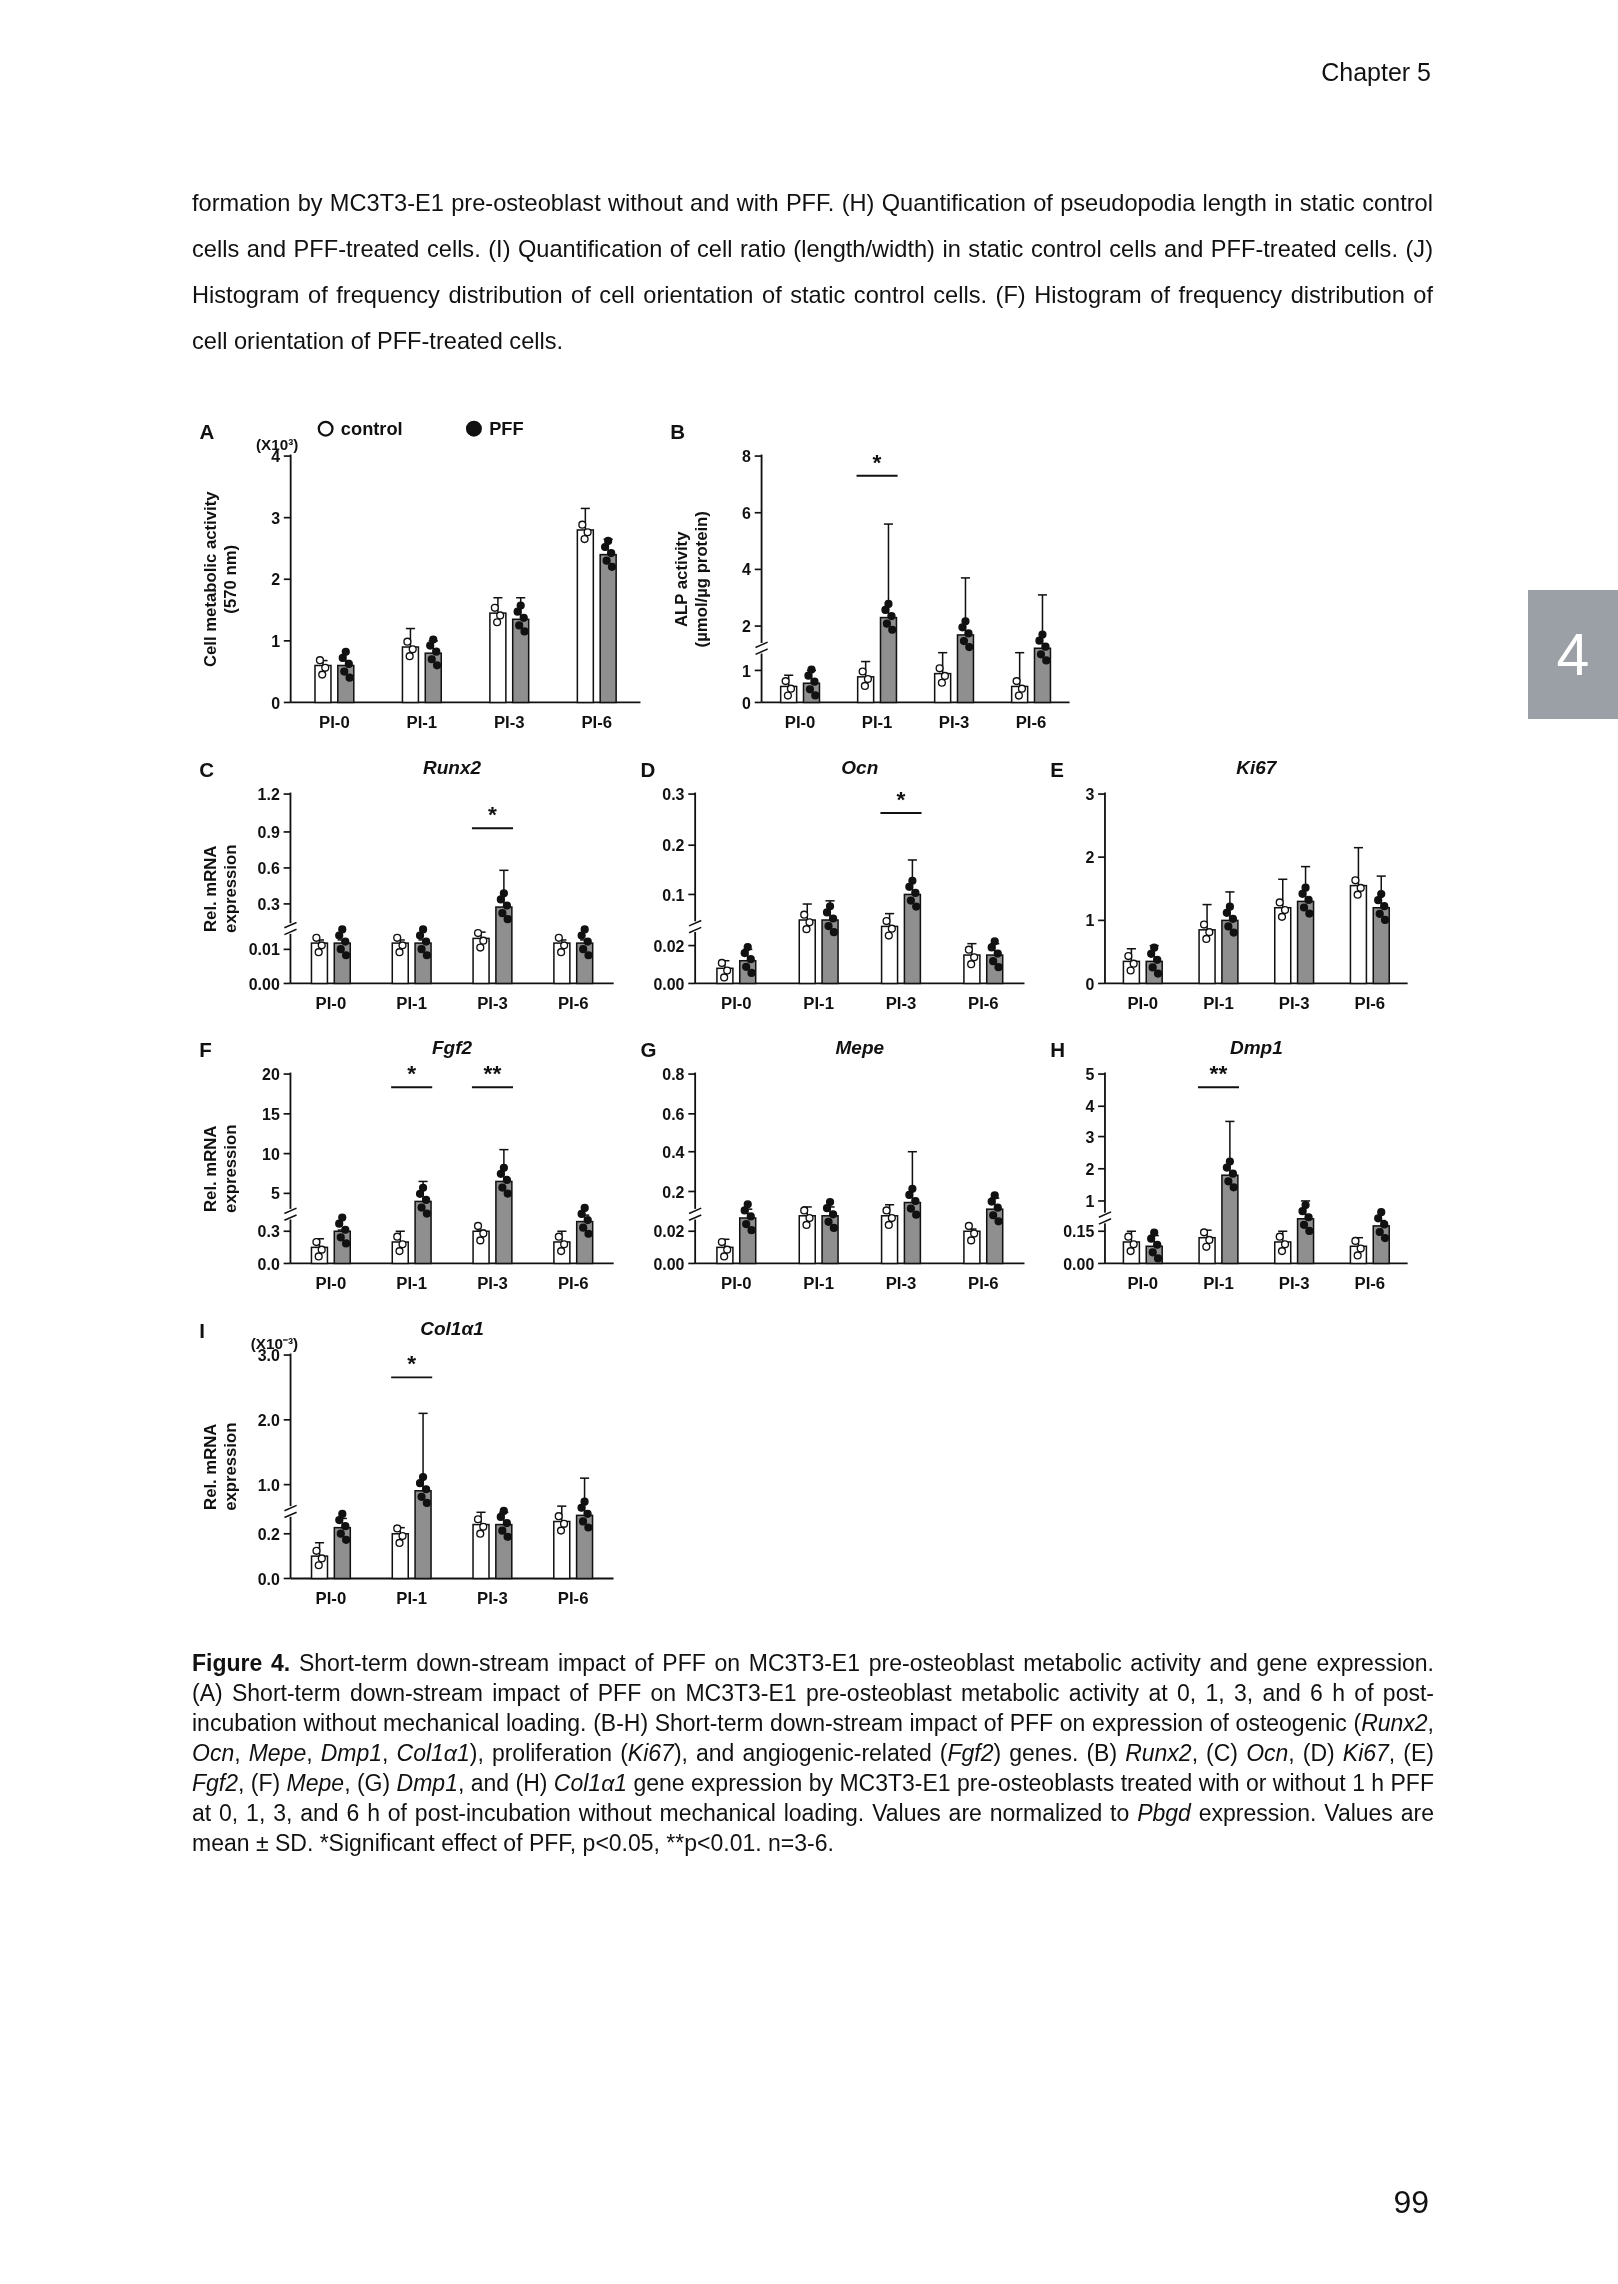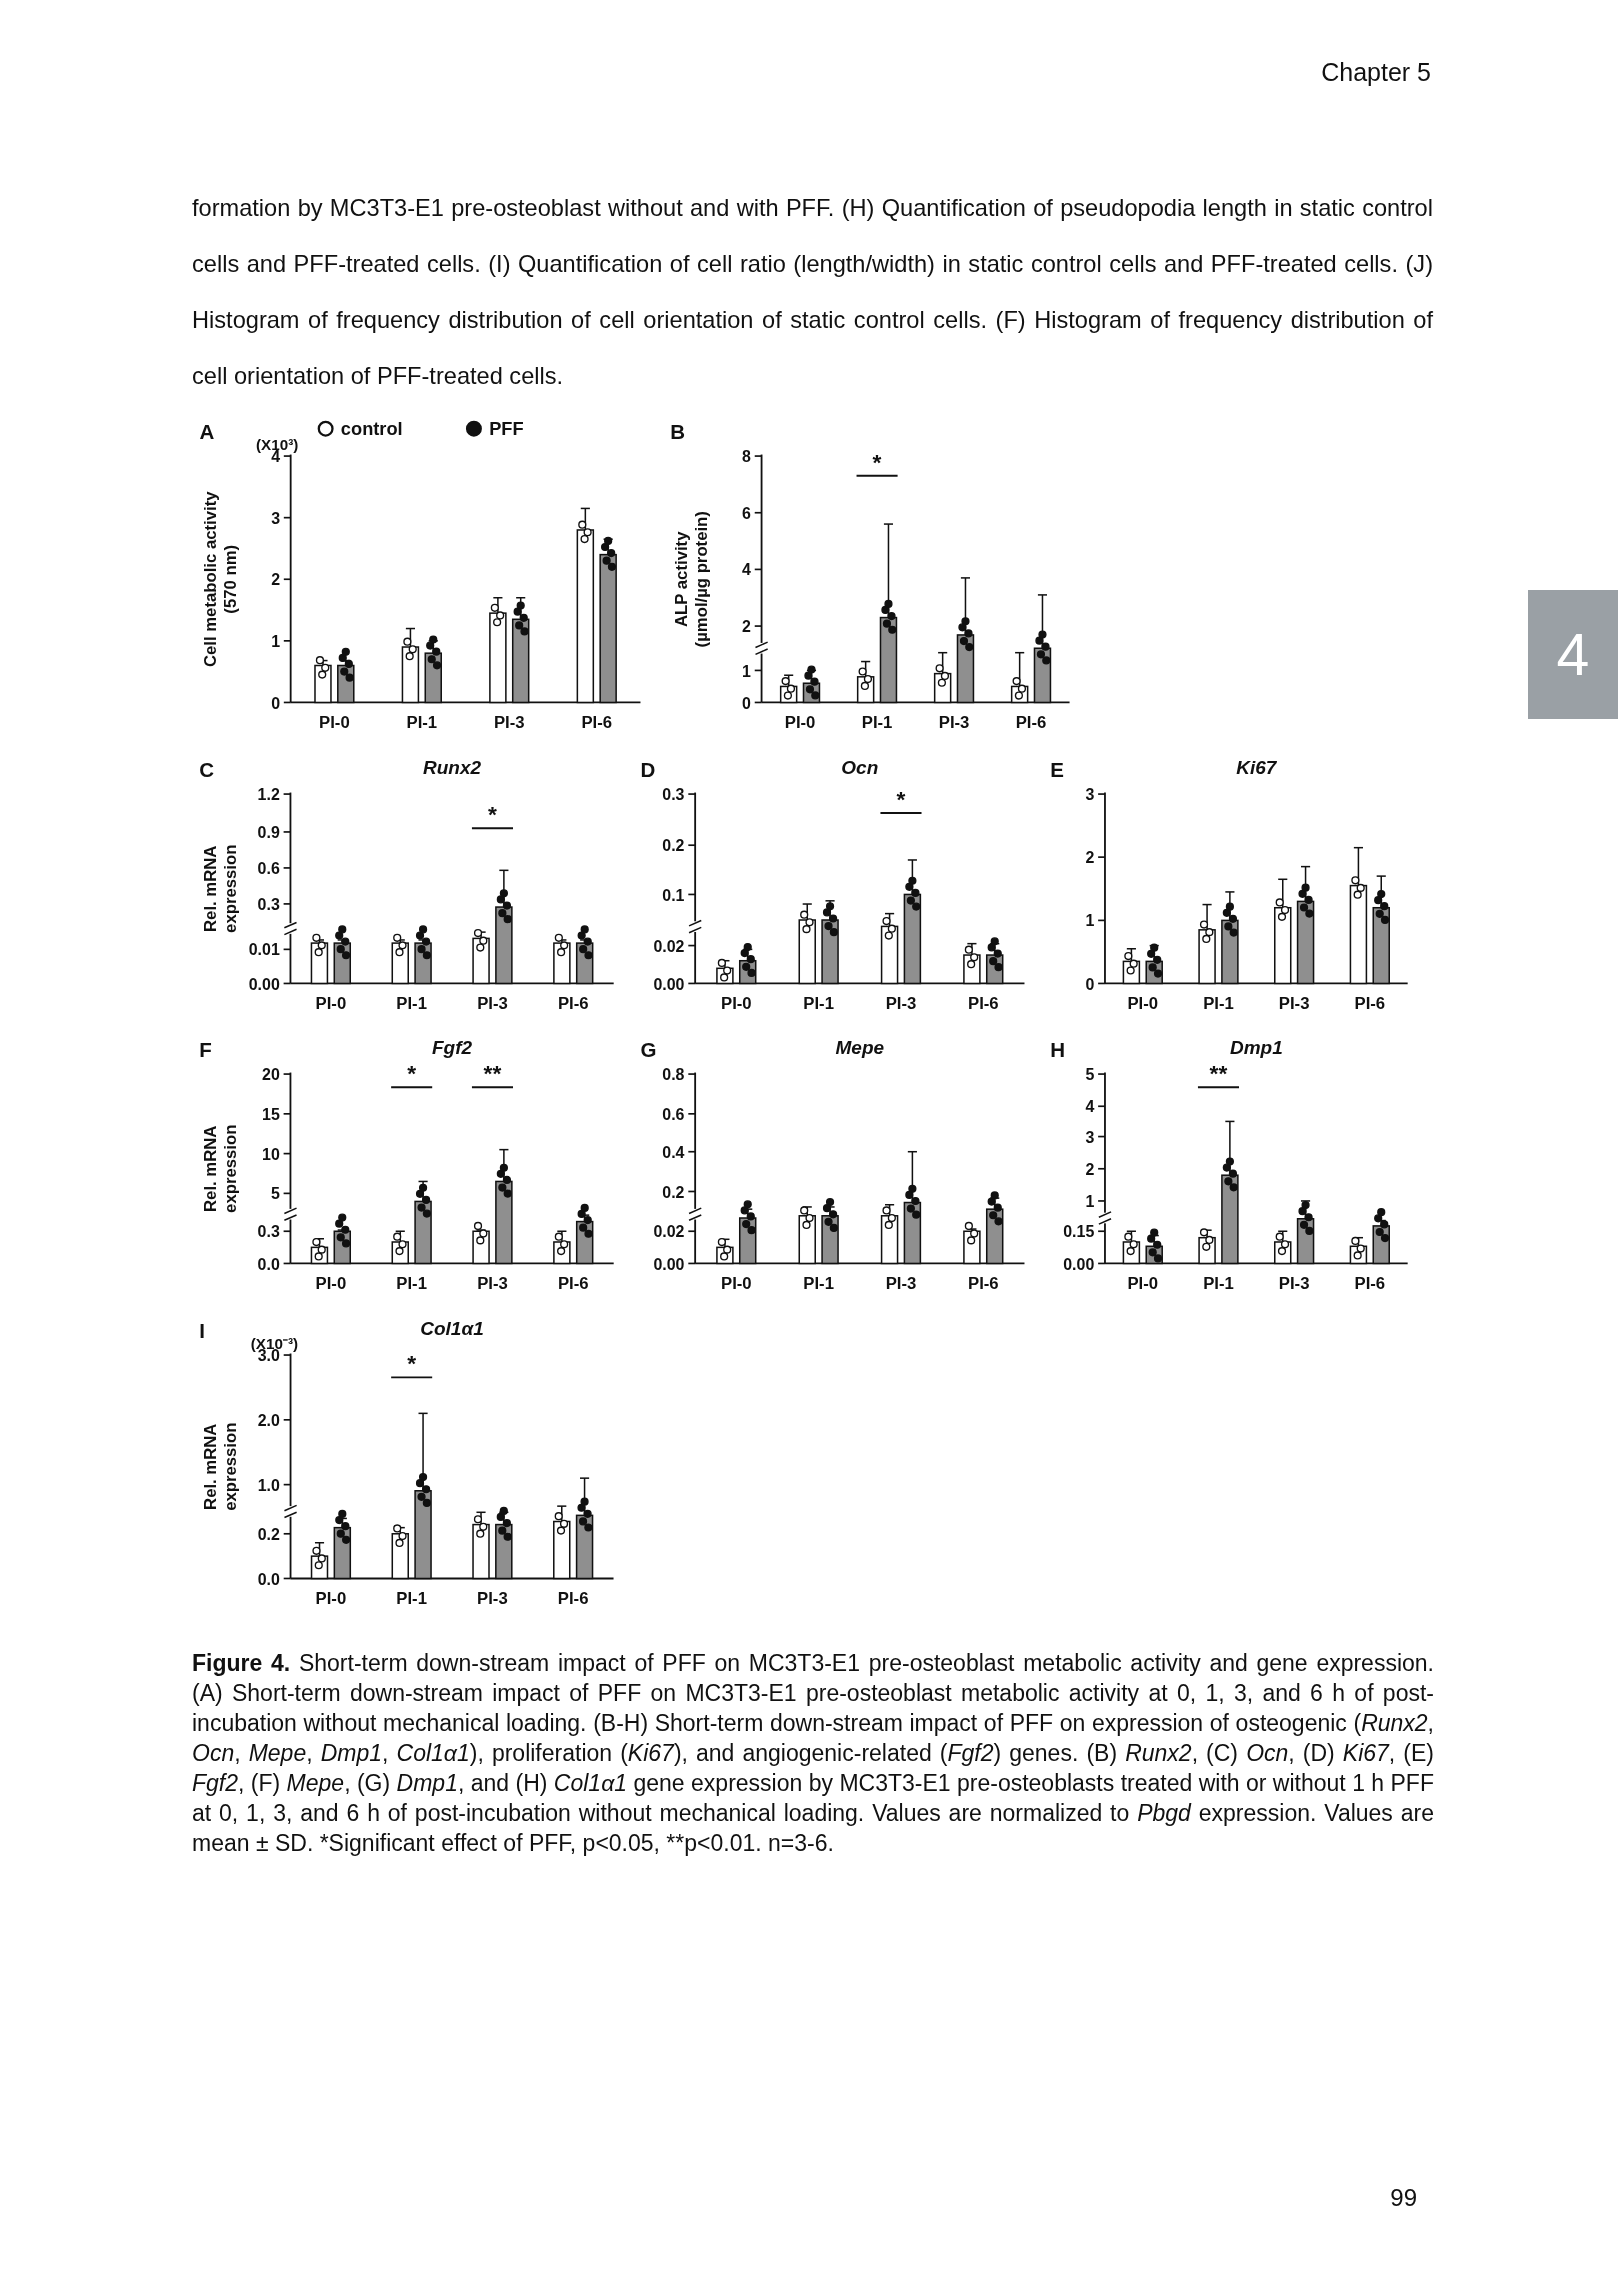--- a/index.html
+++ b/index.html
@@ -2,36 +2,36 @@
 <html style="font-size:12px"><head>
 <meta charset="utf-8">
 <style>
   html,body{margin:0;padding:0;}
   body{
     width:1618px;height:2284px;position:relative;background:#ffffff;
     font-family:"Liberation Sans",sans-serif;color:#111;overflow:hidden;
   }
   .header-right{position:absolute;top:58px;right:187px;font-size:25px;}
   .intro-para{position:absolute;top:180px;left:192px;width:1241px;
-    font-size:23.6px;line-height:56px;text-align:justify;}
+    font-size:23.6px;line-height:46px;text-align:justify;}
   .figure-block{position:absolute;top:415px;left:196px;width:1248px;}
   .fig-row{display:flex;align-items:flex-start;margin-bottom:10.7px;}
   .panel{position:relative;}
   .pA{width:457px;height:327px;}
   .pB{width:415px;height:327px;margin-left:13.7px;}
   .pC,.pF{width:430px;height:270px;}
   .pD,.pG{width:400px;height:270px;margin-left:10.7px;}
   .pE,.pH{width:373px;height:270px;margin-left:10.7px;}
   .pI{width:430px;height:304px;}
   .caption{position:absolute;top:1648px;left:192px;width:1242px;
     font-size:23px;line-height:30px;text-align:justify;}
   .chapter-tab{position:absolute;top:590px;right:0;width:90px;height:129px;
     background:#9aa0a5;color:#fff;font-size:59px;display:flex;
     align-items:center;justify-content:center;}
-  .page-number{position:absolute;top:2184px;right:201px;font-size:24px;}
+  .page-number{position:absolute;top:2184px;right:189px;font-size:32px;}
   svg text{font-family:"Liberation Sans",sans-serif;}
 </style>
 </head>
 <body>
 
 <div class="header-right">Chapter 5</div>
 
 <div class="intro-para">formation by MC3T3-E1 pre-osteoblast without and with PFF. (H) Quantification of pseudopodia length in static control cells and PFF-treated cells. (I) Quantification of cell ratio (length/width) in static control cells and PFF-treated cells. (J) Histogram of frequency distribution of cell orientation of static control cells. (F) Histogram of frequency distribution of cell orientation of PFF-treated cells.</div>
 
 <div class="figure-block">

